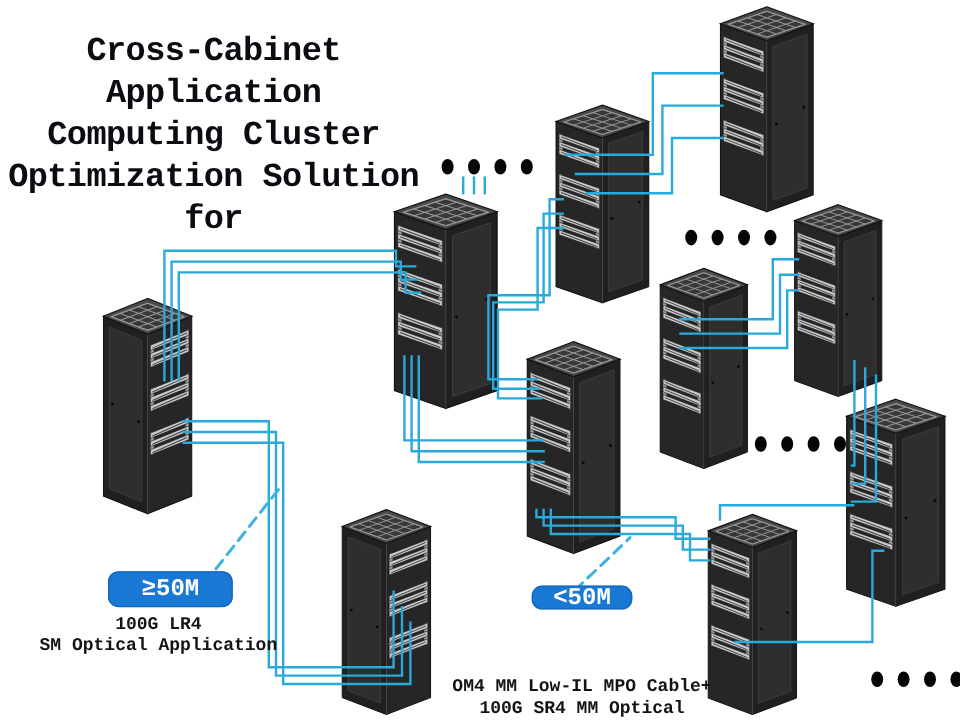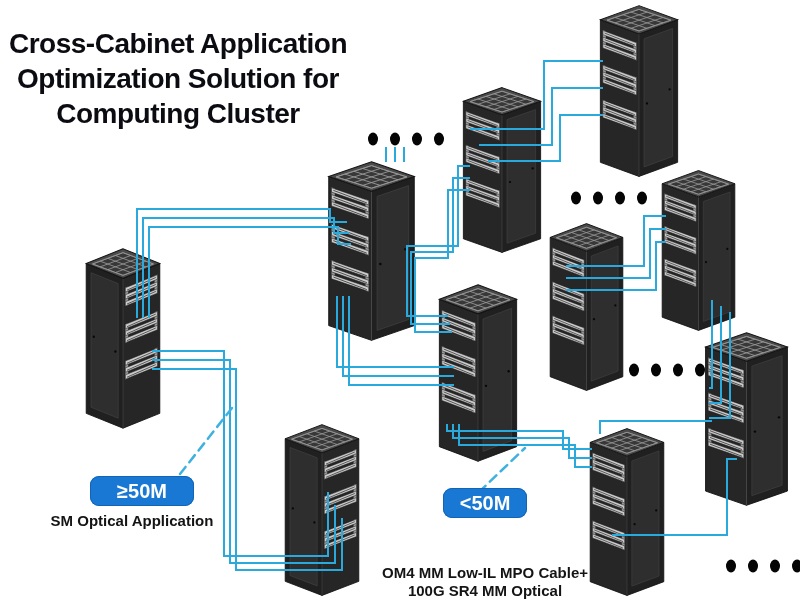--- a/index.html
+++ b/index.html
@@ -1,32 +1,32 @@
 <!DOCTYPE html>
 <html><head>
 <meta charset="utf-8">
 <style>
   html,body{margin:0;padding:0;background:#fff;}
   .canvas{
     position:relative;width:800px;height:600px;background:#ffffff;overflow:hidden;
-    font-family:Liberation Sans, sans-serif;
+    font-family:Liberation Mono, monospace;
   }
   .title{
     position:absolute;left:4px;top:26px;width:348px;
     text-align:center;font-weight:bold;font-size:28px;line-height:35px;
     color:#0b0b12;letter-spacing:-0.5px;
   }
   .diagram-svg{position:absolute;left:0;top:0;}
   .pill{
     position:absolute;display:flex;align-items:center;justify-content:center;
     background:#1878d3;color:#ffffff;font-weight:bold;font-size:20px;
     border-radius:9px;box-shadow:0 0 0 1px #1265b5 inset;
   }
   .pill-long{left:90px;top:476px;width:104px;height:30px;}
-  .pill-short{left:443px;top:488px;width:84px;height:30px;}
+  .pill-short{left:443px;top:488px;width:84px;height:20px;}
   .caption{
     position:absolute;text-align:center;color:#141414;
     font-weight:bold;font-size:15px;line-height:18px;
   }
   .caption-long{left:28px;top:512px;width:208px;}
   .caption-short{left:366px;top:522px;width:238px;margin-top:42px;}
 </style>
 </head>
 <body>
 
@@ -171,26 +171,27 @@
         <ellipse cx="731" cy="566" rx="5" ry="6.5"></ellipse>
           <ellipse cx="753" cy="566" rx="5" ry="6.5"></ellipse>
         <ellipse cx="775" cy="566" rx="5" ry="6.5"></ellipse>
           <ellipse cx="797" cy="566" rx="5" ry="6.5"></ellipse>
       </g>
     </g>
   </svg>
 
   <div class="title">
     <div>Cross-Cabinet Application</div>
+    <div>Computing Cluster</div>
     <div>Optimization Solution for</div>
-    <div>Computing Cluster</div>
   </div>
 
   <div class="pill pill-long">≥50M</div>
   <div class="caption caption-long">
+    <div>100G LR4</div>
     <div>SM Optical Application</div>
   </div>
 
   <div class="pill pill-short">&lt;50M</div>
   <div class="caption caption-short">
     <div>OM4 MM Low-IL MPO Cable+</div>
     <div>100G SR4 MM Optical Transceiver</div>
   </div>
 
 </div>

